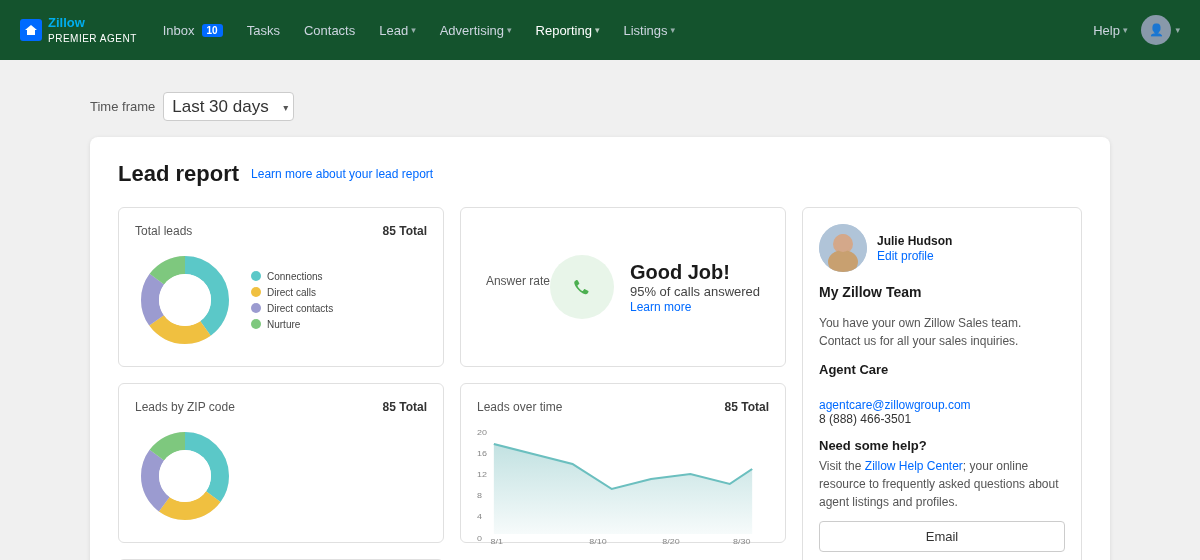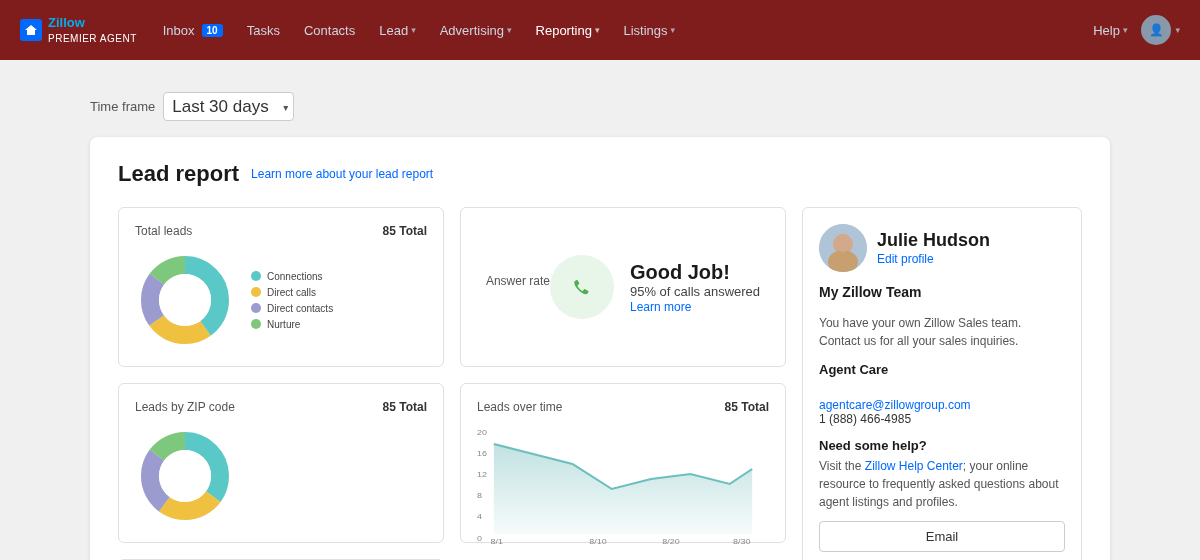--- a/index.html
+++ b/index.html
@@ -1,20 +1,20 @@
 <!DOCTYPE html>
 <html><head>
   <meta charset="utf-8">
   <style>
     * { box-sizing: border-box; margin: 0; padding: 0; }
     body { font-family: -apple-system, BlinkMacSystemFont, 'Segoe UI', sans-serif; background: #f0f0f0; font-size: 13px; }
 
     
     .navbar {
-      background: #7f1d1d;
+      background: #14532d;
       height: 60px;
       display: flex;
       align-items: center;
       padding: 0 20px;
       gap: 4px;
     }
     .nav-brand {
       display: flex; align-items: center; gap: 6px;
       color: white; font-weight: 700; font-size: 13px;
       margin-right: 12px;
@@ -162,21 +162,21 @@
       background: white;
     }
     .profile-header { display: flex; align-items: center; gap: 10px; margin-bottom: 12px; }
     .profile-avatar {
       width: 48px; height: 48px; border-radius: 50%;
       background: #b0c4d8;
       overflow: hidden;
       display: flex; align-items: center; justify-content: center;
       font-size: 22px;
     }
-    .profile-name { font-size: 18px; font-weight: 600; color: #1a1a1a; }
+    .profile-name { font-size: 12px; font-weight: 600; color: #1a1a1a; }
     .profile-edit { color: #006aff; font-size: 12px; cursor: pointer; }
     .profile-team-title { font-size: 14px; font-weight: 700; color: #1a1a1a; margin-bottom: 14px; }
     .profile-desc { font-size: 12px; color: #555; line-height: 1.5; margin-bottom: 12px; }
     .profile-section-title { font-size: 13px; font-weight: 700; color: #1a1a1a; margin-bottom: 21px; }
     .profile-email { color: #006aff; font-size: 12px; display: block; cursor: pointer; }
     .profile-phone { font-size: 12px; color: #333; margin-bottom: 12px; }
     .profile-help-title { font-size: 13px; font-weight: 700; color: #1a1a1a; margin-bottom: 4px; }
     .profile-help-text { font-size: 12px; color: #555; line-height: 1.5; margin-bottom: 10px; }
     .profile-help-text .help-link { color: #006aff; cursor: pointer; margin-top: 20px; }
     .email-btn {
@@ -346,21 +346,21 @@
             </div>
             <div>
               <div class="profile-name">Julie Hudson</div>
               <a class="profile-edit">Edit profile</a>
             </div>
           </div>
           <div class="profile-team-title">My Zillow Team</div>
           <div class="profile-desc">You have your own Zillow Sales team. Contact us for all your sales inquiries.</div>
           <div class="profile-section-title">Agent Care</div>
           <a class="profile-email">agentcare@zillowgroup.com</a>
-          <div class="profile-phone">1 (888) 466-4985</div>
+          <div class="profile-phone">8 (888) 466-3501</div>
           <div class="profile-help-title">Need some help?</div>
           <div class="profile-help-text">
             <span>Visit the </span><a class="help-link">Zillow Help Center</a><span>; your online resource to frequently asked questions about agent listings and profiles.</span>
           </div>
           <button class="email-btn">Email</button>
         </div>
 
         <div class="report-card zip-card">
           <div class="card-header">
             <span class="card-title">Leads by ZIP code</span>

